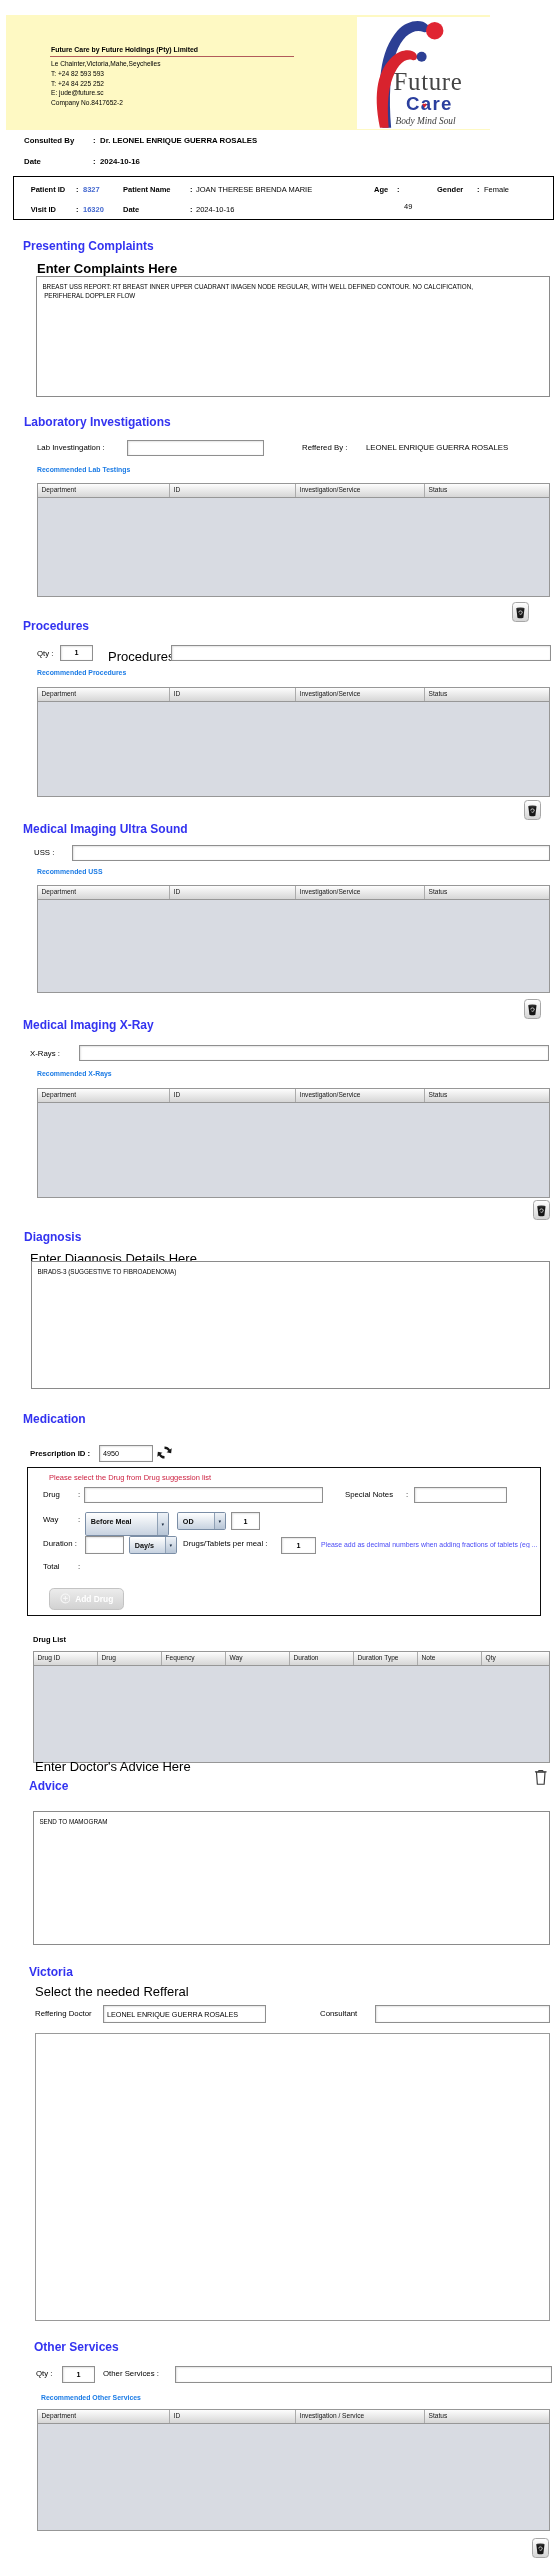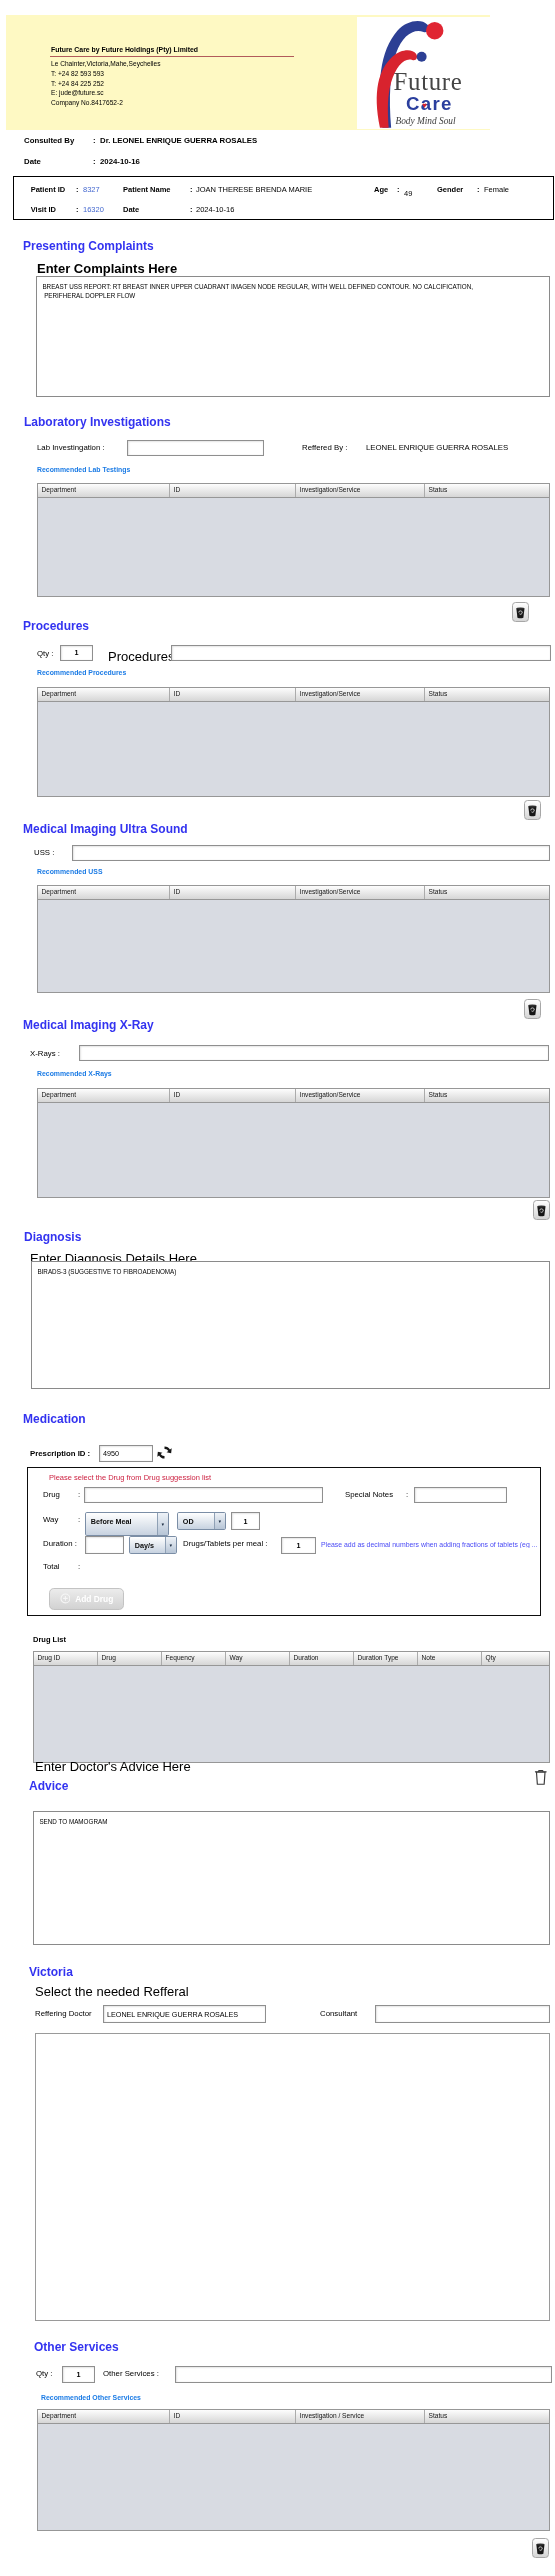--- a/index.html
+++ b/index.html
@@ -3,21 +3,21 @@
 <meta charset="utf-8">
 <style>
   html,body{margin:0;padding:0}
   body{width:556px;height:2576px;position:relative;background:#fff;
        font-family:"Liberation Sans",sans-serif;overflow:hidden;color:#000}
   .heading{position:absolute;font-size:12px;font-weight:bold;color:#3333f0;white-space:nowrap}
   .link{position:absolute;font-size:6.9px;font-weight:bold;color:#1b7be5;white-space:nowrap}
   .lbl{position:absolute;font-size:7.5px;white-space:nowrap}
   .sm{font-size:13px}
   .b{font-weight:bold}
-  .blue-id{color:#4468cf;font-weight:normal}
+  .blue-id{color:#4468cf;font-weight:bold}
   .ta{position:absolute;border:0.6px solid #8a8a8a;background:#fff;font-family:"Liberation Sans",sans-serif;
       font-size:6.3px;color:#000;padding:4.8px 5.4px;resize:none;overflow:hidden;box-sizing:border-box;line-height:1.5}
   .txt{position:absolute;border:0.6px solid #8f8f8f;background:#fff;box-shadow:inset 0.6px 0.6px 1.8px rgba(0,0,0,.16);
        font-family:"Liberation Sans",sans-serif;font-size:7.2px;padding:0 3px;box-sizing:border-box}
   .num{text-align:center;font-weight:bold}
   .tbl{position:absolute;border:0.6px solid #979797;box-sizing:border-box;background:#d8dbe2}
   .thead{display:flex;height:13px;background:linear-gradient(#fdfdfd,#d6d6d6);border-bottom:0.6px solid #979797}
   .th{font-size:6.6px;color:#151515;padding:2.4px 0 0 3.6px;border-right:0.6px solid #ababab;
       box-sizing:border-box;white-space:nowrap;overflow:hidden}
   .th:last-child{border-right:none;flex:1}
@@ -84,21 +84,21 @@
 
 <div class="patient-box">
   <span class="lbl b" style="left:16.7px;top:7.8px">Patient ID</span>
   <span class="lbl b" style="left:62px;top:7.8px">:</span>
   <span class="lbl blue-id" style="left:69px;top:7.8px">8327</span>
   <span class="lbl b" style="left:109px;top:7.8px">Patient Name</span>
   <span class="lbl b" style="left:176px;top:7.8px">:</span>
   <span class="lbl" style="left:182px;top:7.8px">JOAN THERESE BRENDA MARIE</span>
   <span class="lbl b" style="left:360px;top:7.8px">Age</span>
   <span class="lbl b" style="left:383px;top:7.8px">:</span>
-  <span class="lbl" style="left:390px;top:12px">49</span>
+  <span class="lbl" style="left:390px;top:25px">49</span>
   <span class="lbl b" style="left:423px;top:7.8px">Gender</span>
   <span class="lbl b" style="left:463px;top:7.8px">:</span>
   <span class="lbl" style="left:470px;top:7.8px">Female</span>
   <span class="lbl b" style="left:16.7px;top:28px">Visit ID</span>
   <span class="lbl b" style="left:62px;top:28px">:</span>
   <span class="lbl blue-id" style="left:69px;top:28px">16320</span>
   <span class="lbl b" style="left:109px;top:28px">Date</span>
   <span class="lbl b" style="left:176px;top:28px">:</span>
   <span class="lbl" style="left:182px;top:28px">2024-10-16</span>
 </div>

